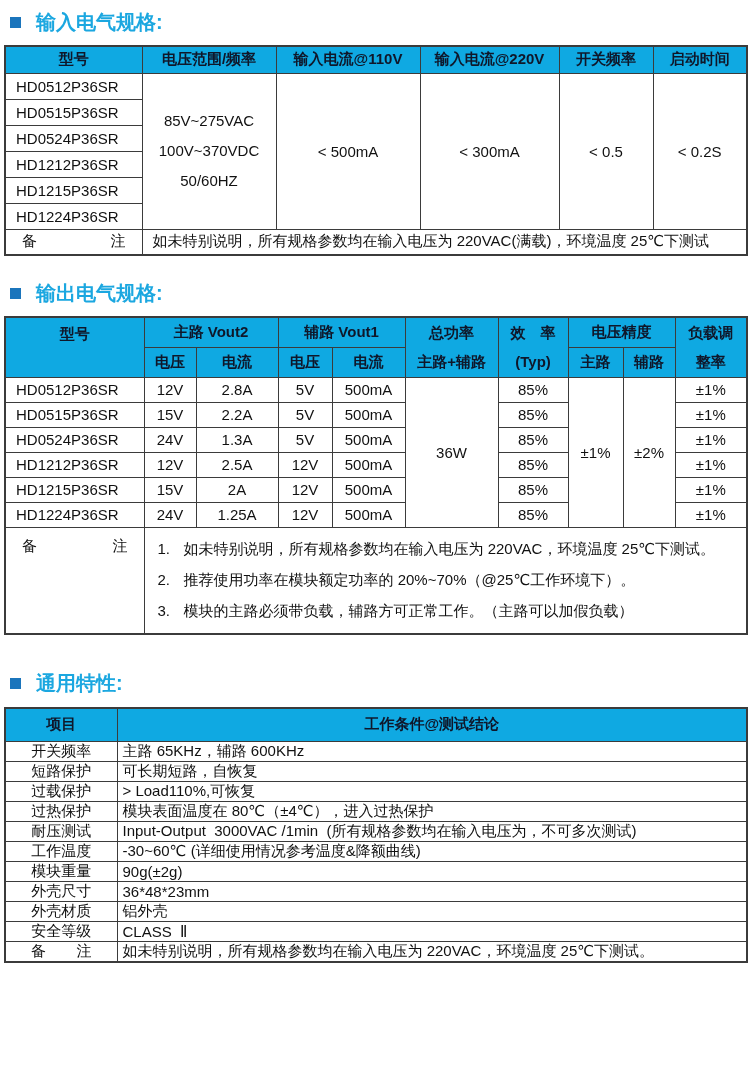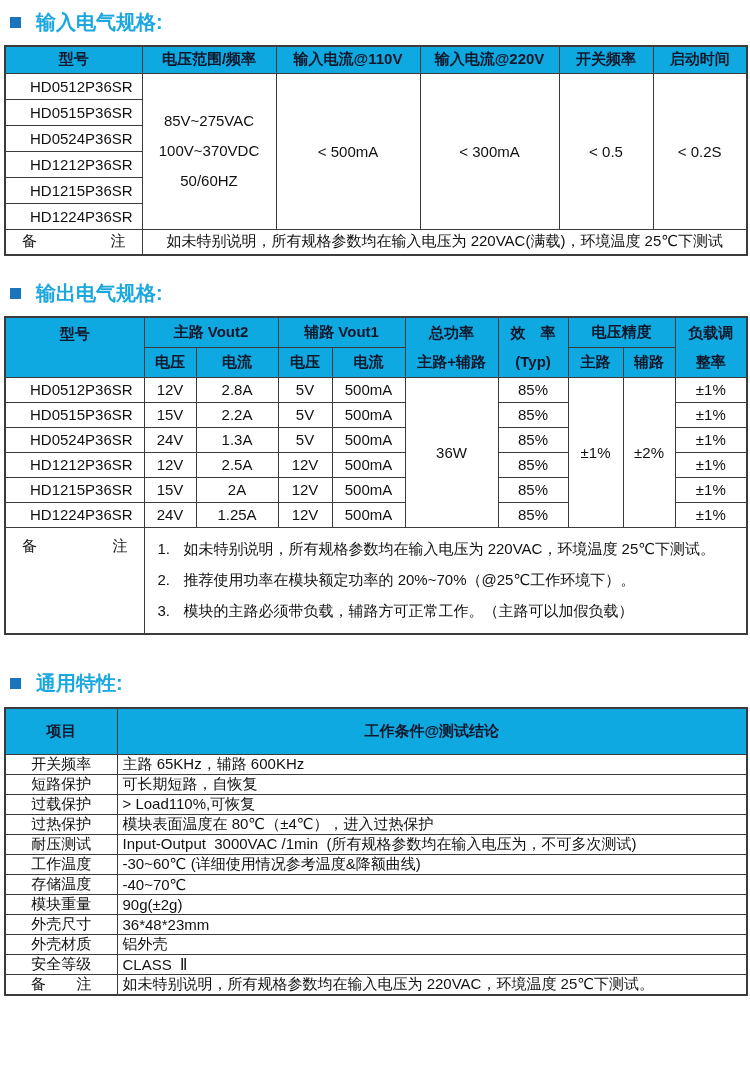--- a/index.html
+++ b/index.html
@@ -30,23 +30,23 @@
   th,td{
     border:1px solid var(--border);
     font-size:15px;text-align:center;vertical-align:middle;
     padding:0;overflow:hidden;
   }
   thead th{background:var(--header-bg);font-weight:700;color:#0f172a;}
   .t1 thead tr{height:27px;}
   .t1 tbody tr{height:26px;}
   .t2 thead tr{height:30px;}
   .t2 tbody tr{height:25px;}
-  .t3 thead tr{height:47px;}
+  .t3 thead tr{height:34px;}
   .t3 tbody tr{height:15px;}
-  .left{text-align:left;padding-left:24px;}
+  .left{text-align:left;padding-left:10px;}
   .pre{white-space:pre-wrap;}
   .vr div{line-height:30px;}
   .h2l div{line-height:29px;}
   .t2 .model-header{vertical-align:top;padding-top:7px;}
   .spread{display:flex;justify-content:space-between;padding:0 16px;}
   .t3 .spread{padding:0 25px;}
   .t2 td.note-label{vertical-align:top;}
   .t2 td.note-label .spread{padding:9px 16px 0;}
   .note-text{}
   .notes{text-align:left;padding:5px 6px 7px 0;}
@@ -290,24 +290,20 @@
       </tr>
       <tr>
         <td>耐压测试</td>
         <td class="val pre">Input-Output  3000VAC /1min  (所有规格参数均在输入电压为，不可多次测试)</td>
       </tr>
       <tr>
         <td>工作温度</td>
         <td class="val pre">-30~60℃ (详细使用情况参考温度&amp;降额曲线)</td>
       </tr>
       <tr>
-        <td>存储温度</td>
-        <td class="val pre">-40~70℃</td>
-      </tr>
-      <tr>
         <td>模块重量</td>
         <td class="val pre">90g(±2g)</td>
       </tr>
       <tr>
         <td>外壳尺寸</td>
         <td class="val pre">36*48*23mm</td>
       </tr>
       <tr>
         <td>外壳材质</td>
         <td class="val pre">铝外壳</td>

